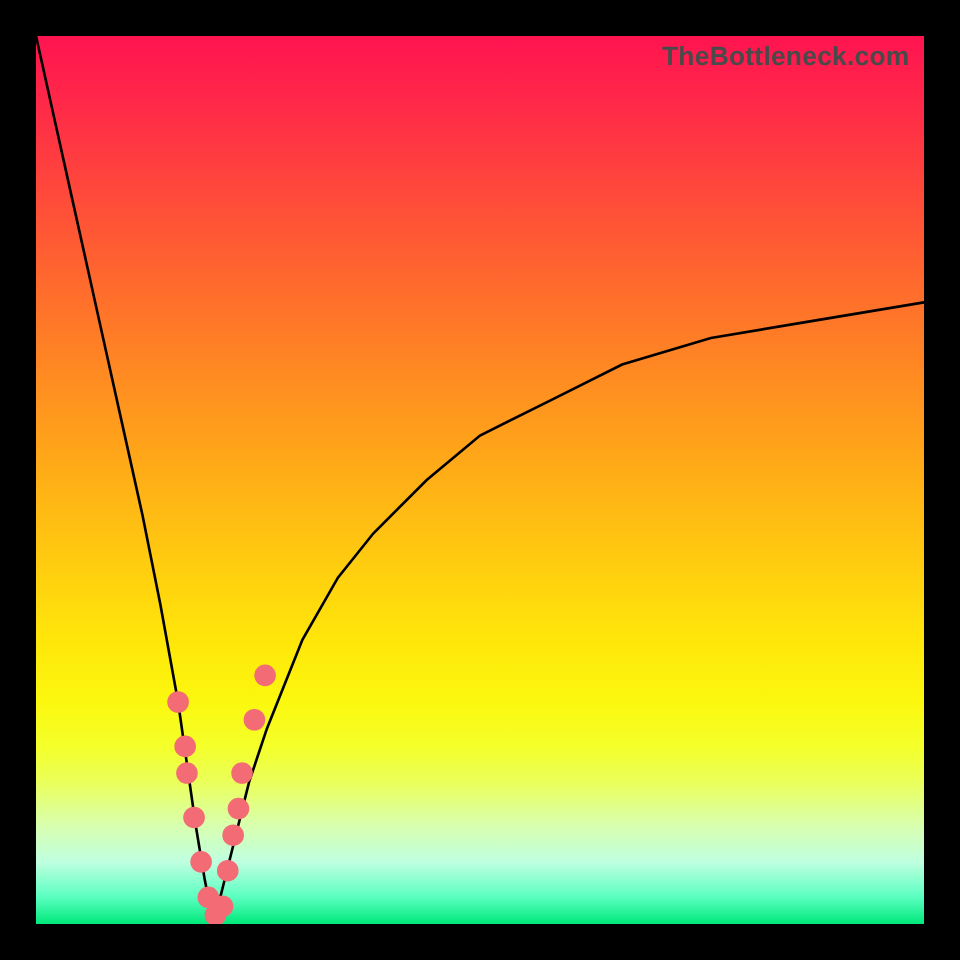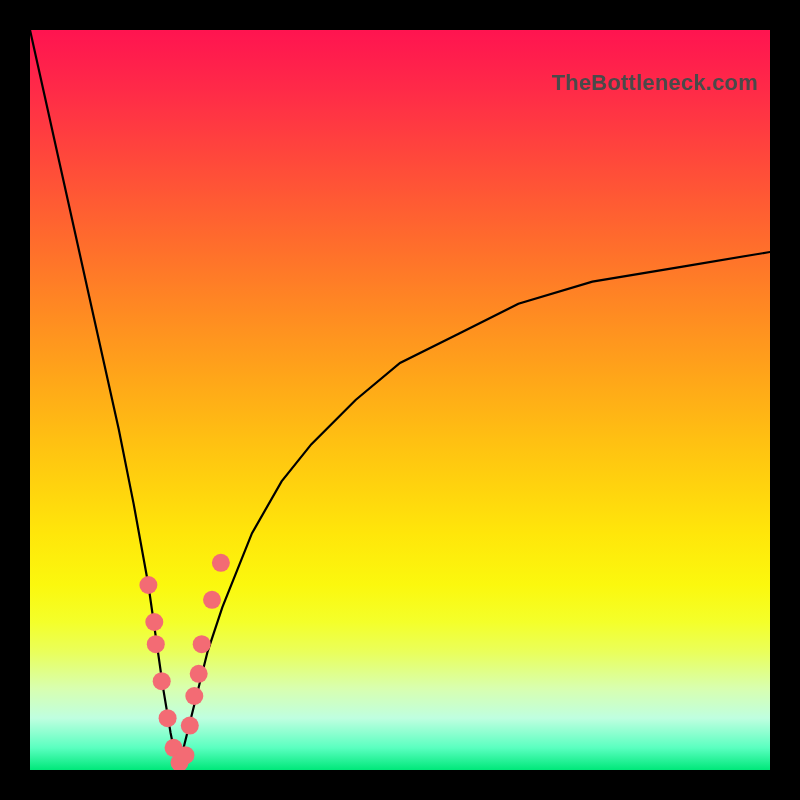--- a/index.html
+++ b/index.html
@@ -38,21 +38,20 @@
   .watermark {
     position: absolute;
     top: 4px;
     right: 12px;
     font-family: Arial, Helvetica, sans-serif;
     font-size: 22px;
     font-weight: 600;
     color: #4a4a4a;
     letter-spacing: 0.2px;
     user-select: none;
-    margin-top: 36px;
   }
   svg.curve {
     position: absolute;
     left: 0;
     top: 0;
     width: 740px;
     height: 740px;
   }
 </style>
 </head>

